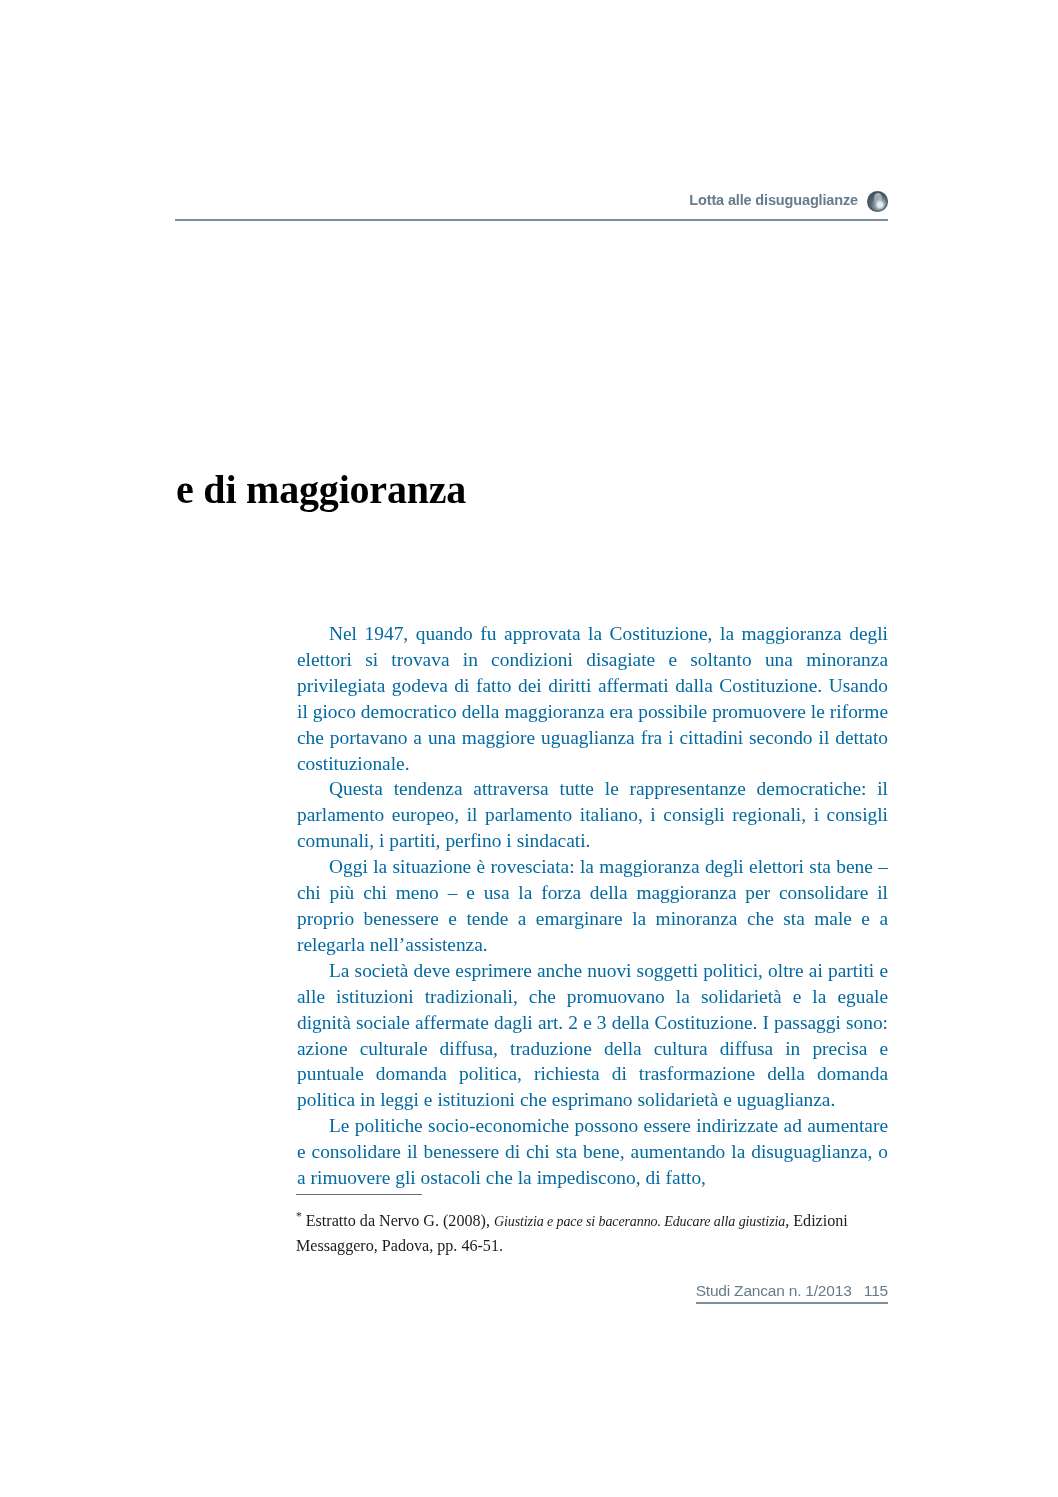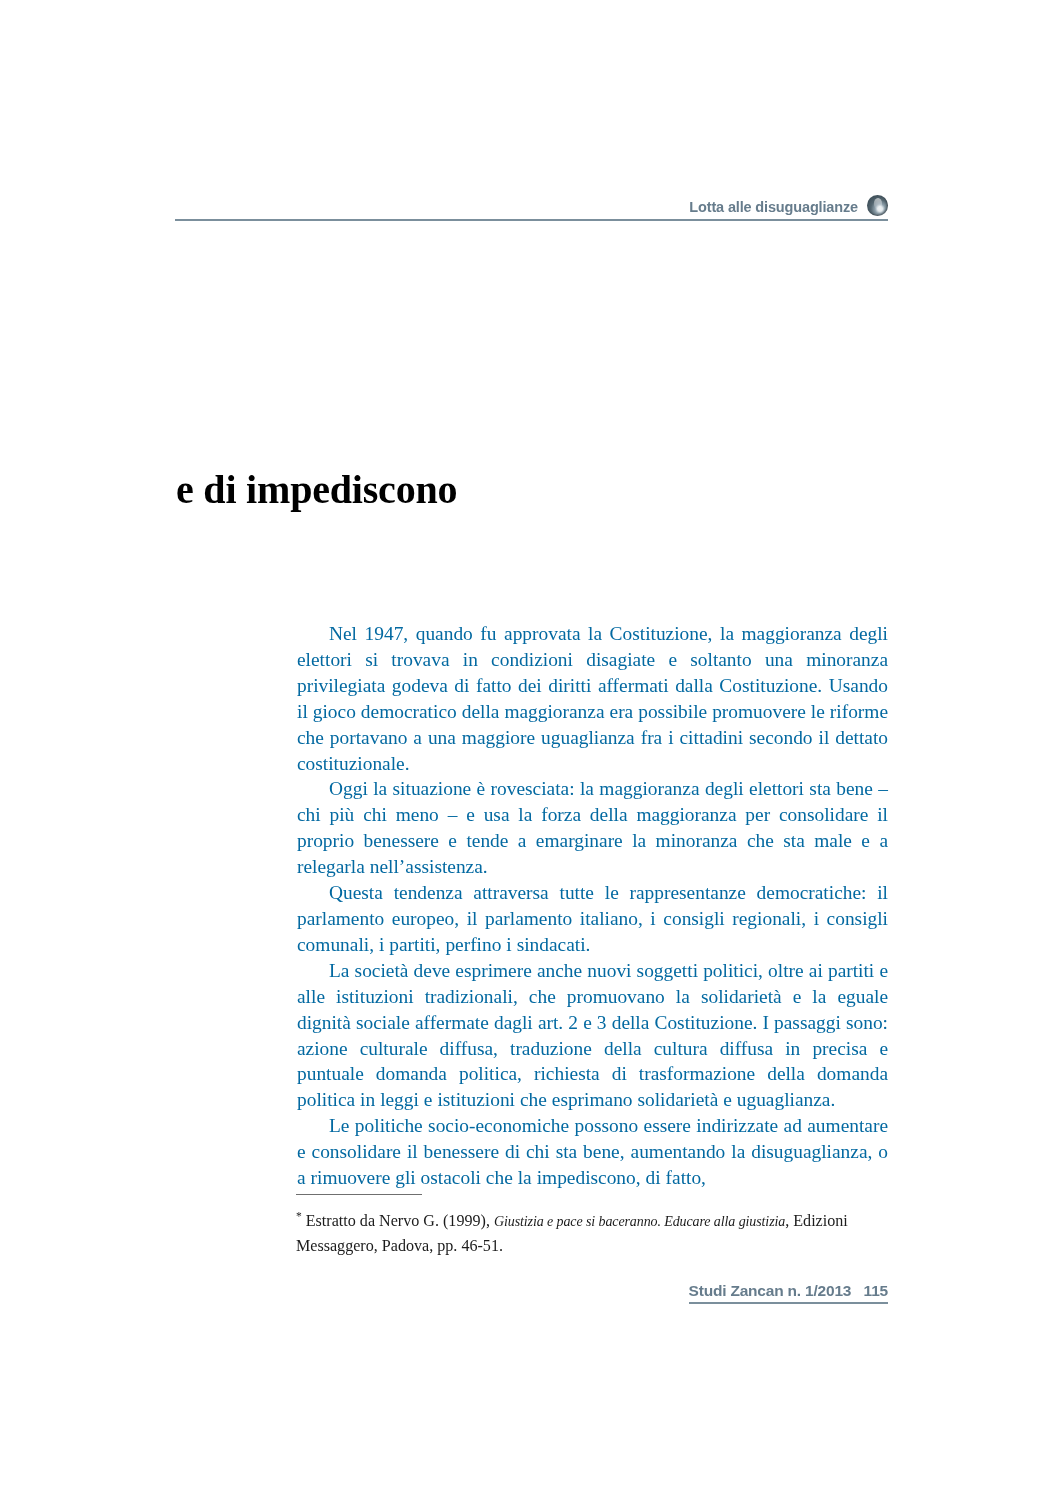--- a/index.html
+++ b/index.html
@@ -27,21 +27,21 @@
   
   .running-head {
     position: absolute;
     left: 175px;
     top: 186px;
     width: 713px;
     height: 42px;
   }
   .running-head-inner {
     display: flex;
-    align-items: flex-end;
+    align-items: center;
     justify-content: flex-end;
     gap: 9px;
     height: 30px;
   }
   .running-head-title {
     font-family: "Liberation Sans", sans-serif;
     font-weight: bold;
     font-size: 14.5px;
     letter-spacing: -0.15px;
     color: #667c8c;
@@ -146,21 +146,21 @@
   .page-footer {
     position: absolute;
     left: 296px;
     top: 1282px;
     width: 592px;
     text-align: right;
   }
   .page-footer-inner {
     display: inline-block;
     font-family: "Liberation Sans", sans-serif;
-    font-weight: bold;
+    font-weight: normal;
     font-size: 15.5px;
     color: #667c8c;
     border-bottom: 2px solid #7b8f9c;
     padding-bottom: 2px;
     letter-spacing: -0.2px;
     white-space: pre;
   }
 </style>
 </head>
 <body>
@@ -168,32 +168,32 @@
 <div class="page">
 
   <header class="running-head">
     <div class="running-head-inner">
       <span class="running-head-title">Lotta alle disuguaglianze</span>
       <span class="head-orb"></span>
     </div>
     <div class="running-head-rule"></div>
   </header>
 
-  <h1 class="article-title"><br><span>e di impediscono</span></h1>
+  <h1 class="article-title"><br><span>e di maggioranza</span></h1>
 
   <main class="body-column">
     <p class="body-paragraph">Nel 1947, quando fu approvata la Costituzione, la maggioranza degli elettori si trovava in condizioni disagiate e soltanto una minoranza privilegiata godeva di fatto dei diritti affermati dalla Costituzione. Usando il gioco democratico della maggioranza era possibile promuovere le riforme che portavano a una maggiore uguaglianza fra i cittadini secondo il dettato costituzionale.</p>
+    <p class="body-paragraph">Questa tendenza attraversa tutte le rappresentanze democratiche: il parlamento europeo, il parlamento italiano, i consigli regionali, i consigli comunali, i partiti, perfino i sindacati.</p>
     <p class="body-paragraph">Oggi la situazione è rovesciata: la maggioranza degli elettori sta bene – chi più chi meno – e usa la forza della maggioranza per consolidare il proprio benessere e tende a emarginare la minoranza che sta male e a relegarla nell’assistenza.</p>
-    <p class="body-paragraph">Questa tendenza attraversa tutte le rappresentanze democratiche: il parlamento europeo, il parlamento italiano, i consigli regionali, i consigli comunali, i partiti, perfino i sindacati.</p>
     <p class="body-paragraph">La società deve esprimere anche nuovi soggetti politici, oltre ai partiti e alle istituzioni tradizionali, che promuovano la solidarietà e la eguale dignità sociale affermate dagli art. 2 e 3 della Costituzione. I passaggi sono: azione culturale diffusa, traduzione della cultura diffusa in precisa e puntuale domanda politica, richiesta di trasformazione della domanda politica in leggi e istituzioni che esprimano solidarietà e uguaglianza.</p>
     <p class="body-paragraph">Le politiche socio-economiche possono essere indirizzate ad aumentare e consolidare il benessere di chi sta bene, aumentando la disuguaglianza, o a rimuovere gli ostacoli che la impediscono, di fatto,</p>
   </main>
 
   <aside class="footnote-block">
     <div class="footnote-rule"></div>
-    <p class="footnote-text"><span class="footnote-marker">*</span><span> Estratto da Nervo G. (1999), </span><span class="footnote-title">Giustizia e pace si baceranno. Educare alla giustizia</span><span>, Edizioni Messaggero, Padova, pp. 46-51.</span></p>
+    <p class="footnote-text"><span class="footnote-marker">*</span><span> Estratto da Nervo G. (2008), </span><span class="footnote-title">Giustizia e pace si baceranno. Educare alla giustizia</span><span>, Edizioni Messaggero, Padova, pp. 46-51.</span></p>
   </aside>
 
   <footer class="page-footer">
     <span class="page-footer-inner">Studi Zancan n. 1/2013   115</span>
   </footer>
 
 </div>
 
 </body></html>

